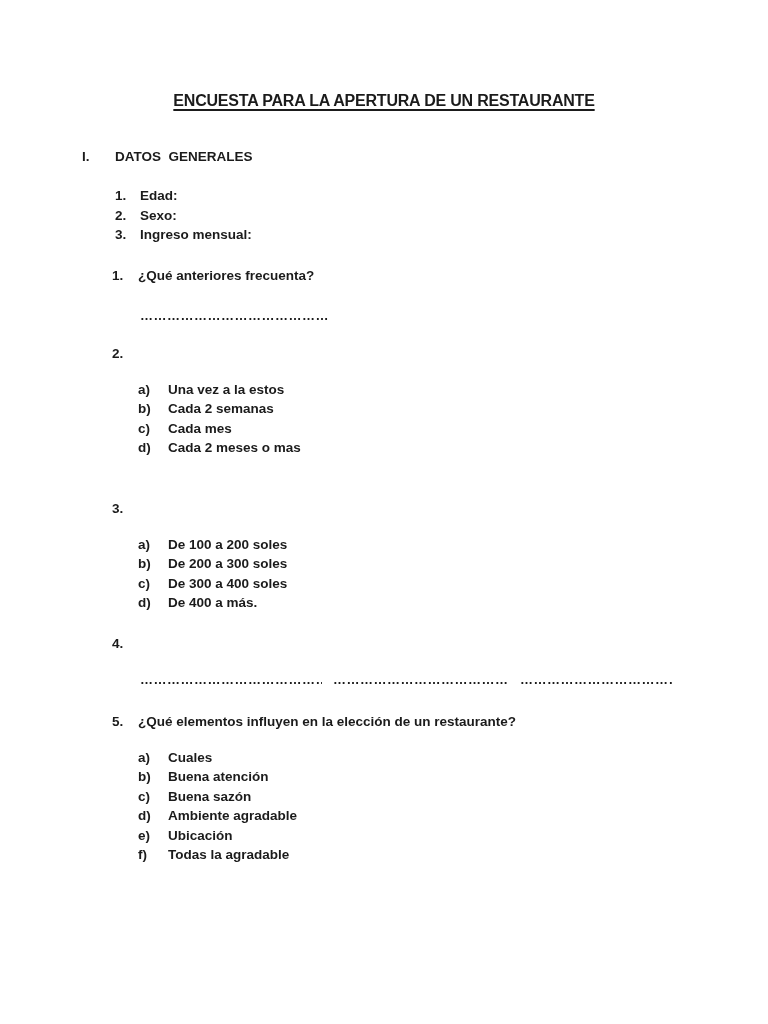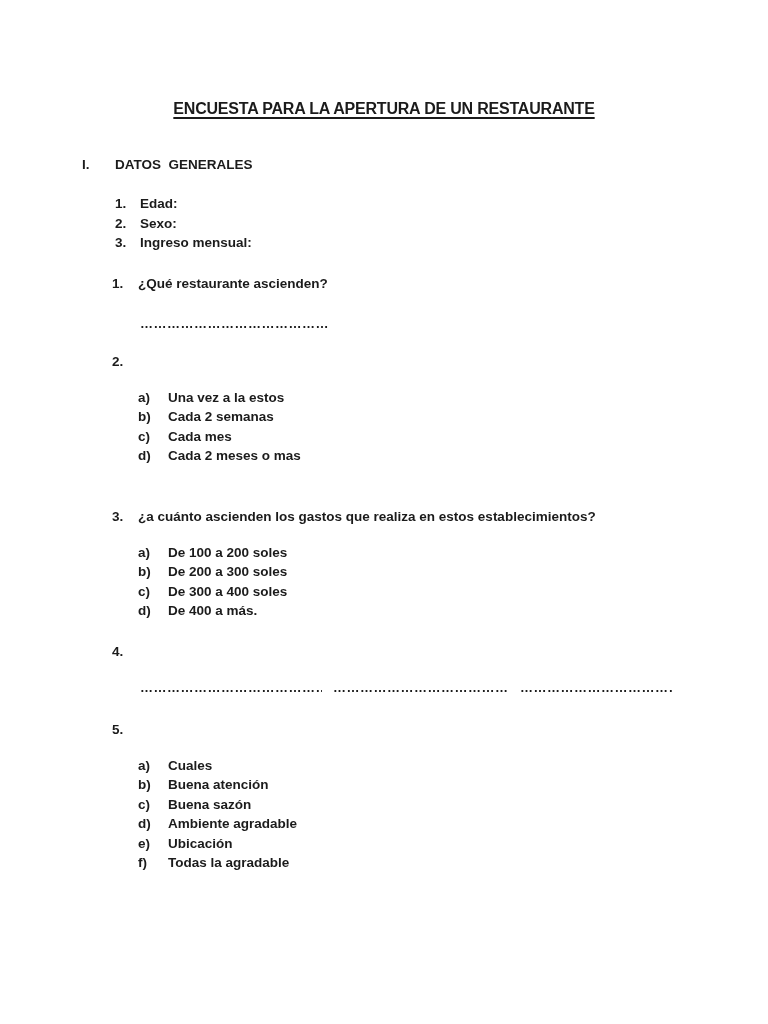--- a/index.html
+++ b/index.html
@@ -16,21 +16,21 @@
     overflow: hidden;
   }
   .page {
     box-sizing: border-box;
     width: 768px;
     height: 1024px;
     padding-top: 92px;
     position: relative;
   }
   .title {
-    margin: 8px;
+    margin: 0;
     font-size: 16px;
     letter-spacing: -0.2px;
     text-align: center;
     text-decoration: underline;
     text-decoration-thickness: 2px;
     text-underline-offset: 3px;
   }
   .sec-head {
     display: flex;
     padding-left: 82px;
@@ -114,21 +114,21 @@
         <span>Ingreso mensual:</span>
       </div>
     </div>
   </div>
 
   <div>
 
     <div>
       <div class="q-row mt22">
         <span class="num">1.</span>
-        <span>¿Qué restaurante ascienden?</span>
+        <span>¿Qué anteriores frecuenta?</span>
       </div>
       <div class="answer-row mt22">
         <span class="answer-seg w190">…………………………………………………………………..</span>
       </div>
     </div>
 
     <div>
       <div class="q-row mt20">
         <span class="num">2.</span>
       </div>
@@ -148,21 +148,20 @@
         <div class="option">
           <span class="letter">d)</span>
           <span>Cada 2 meses o mas</span>
         </div>
       </div>
     </div>
 
     <div>
       <div class="q-row mt42">
         <span class="num">3.</span>
-        <span>¿a cuánto ascienden los gastos que realiza en estos establecimientos?</span>
       </div>
       <div class="mt17">
         <div class="option">
           <span class="letter">a)</span>
           <span>De 100 a 200 soles</span>
         </div>
         <div class="option">
           <span class="letter">b)</span>
           <span>De 200 a 300 soles</span>
         </div>
@@ -184,20 +183,21 @@
       <div class="answer-row mt18">
         <span class="answer-seg w182">…………………………………………………………………</span>
         <span class="answer-seg w176">…………………………………………………………………..</span>
         <span class="answer-seg w152">………………………………………………………………</span>
       </div>
     </div>
 
     <div>
       <div class="q-row mt24">
         <span class="num">5.</span>
+        <span>¿Qué elementos influyen en la elección de un restaurante?</span>
       </div>
       <div class="mt17">
         <div class="option">
           <span class="letter">a)</span>
           <span>Cuales</span>
         </div>
         <div class="option">
           <span class="letter">b)</span>
           <span>Buena atención</span>
         </div>

